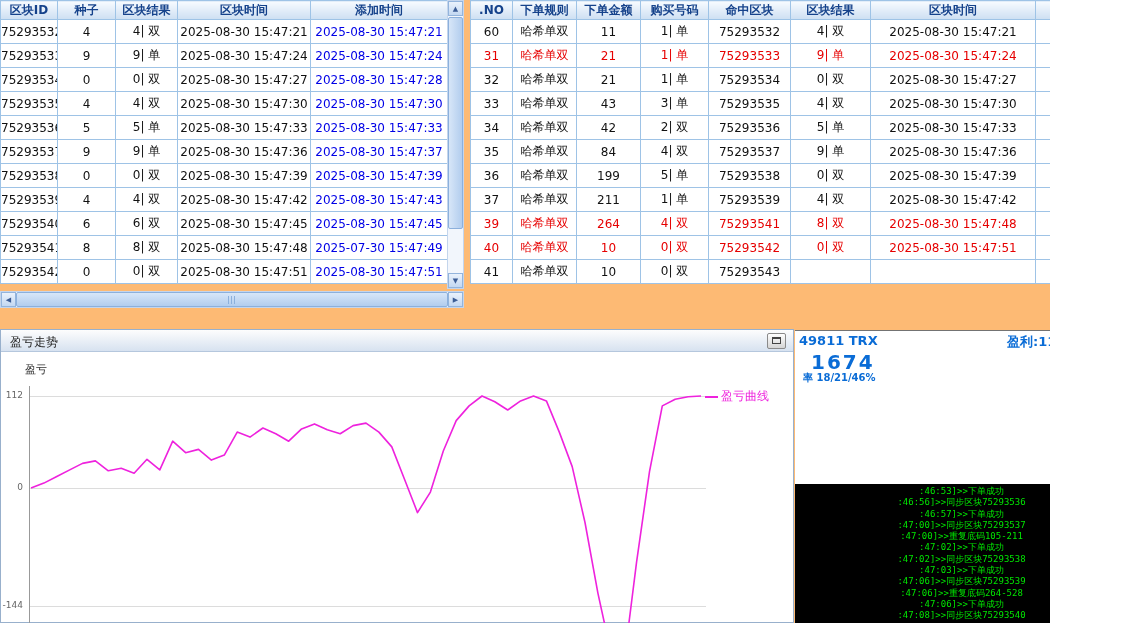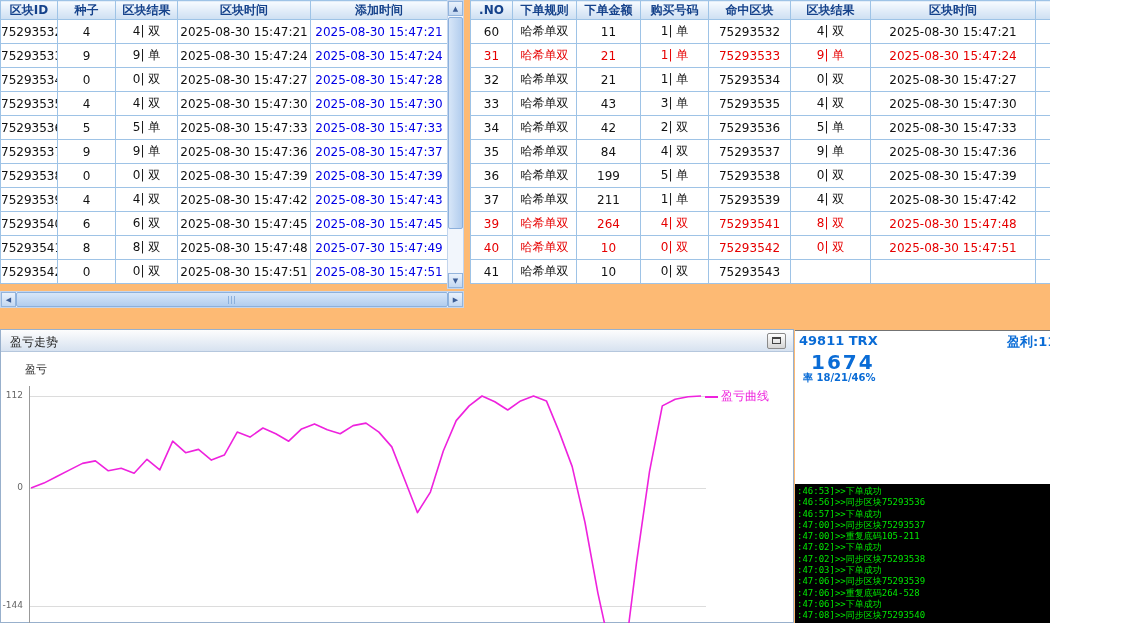--- a/index.html
+++ b/index.html
@@ -70,21 +70,21 @@
                border-top:1px solid #737373;overflow:hidden;}
   .stat{position:absolute;color:var(--accent-blue);font-weight:bold;white-space:nowrap;}
   .stat-balance{left:4px;top:2px;font-size:13px;}
   .stat-profit{left:212px;top:2px;font-size:13px;}
   .stat-account{left:16px;top:19px;font-size:20px;letter-spacing:2px;}
   .stat-rate{left:8px;top:40px;font-size:10px;}
   .curve-btn{position:absolute;left:278px;top:120px;width:78px;height:26px;border:1px solid #2a5fb0;
              border-radius:3px;background:linear-gradient(var(--button-blue),#2f6fd0);color:#fff;
              font-size:12px;text-align:center;line-height:24px;white-space:nowrap;overflow:hidden;}
   .console{position:absolute;left:0;top:153px;width:331px;height:140px;background:#000;
-           padding:2px 0 0 2px;overflow:hidden;}
+           padding:2px 0 0 2px;overflow:hidden;text-align:center;}
   .console div{color:var(--console-green);font-family:"DejaVu Sans Mono","Liberation Mono",monospace;
                font-size:9px;line-height:11.3px;white-space:nowrap;}
 </style>
 </head>
 <body>
 
 <div class="screen">
 
   <table id="left-table">
     <colgroup>

